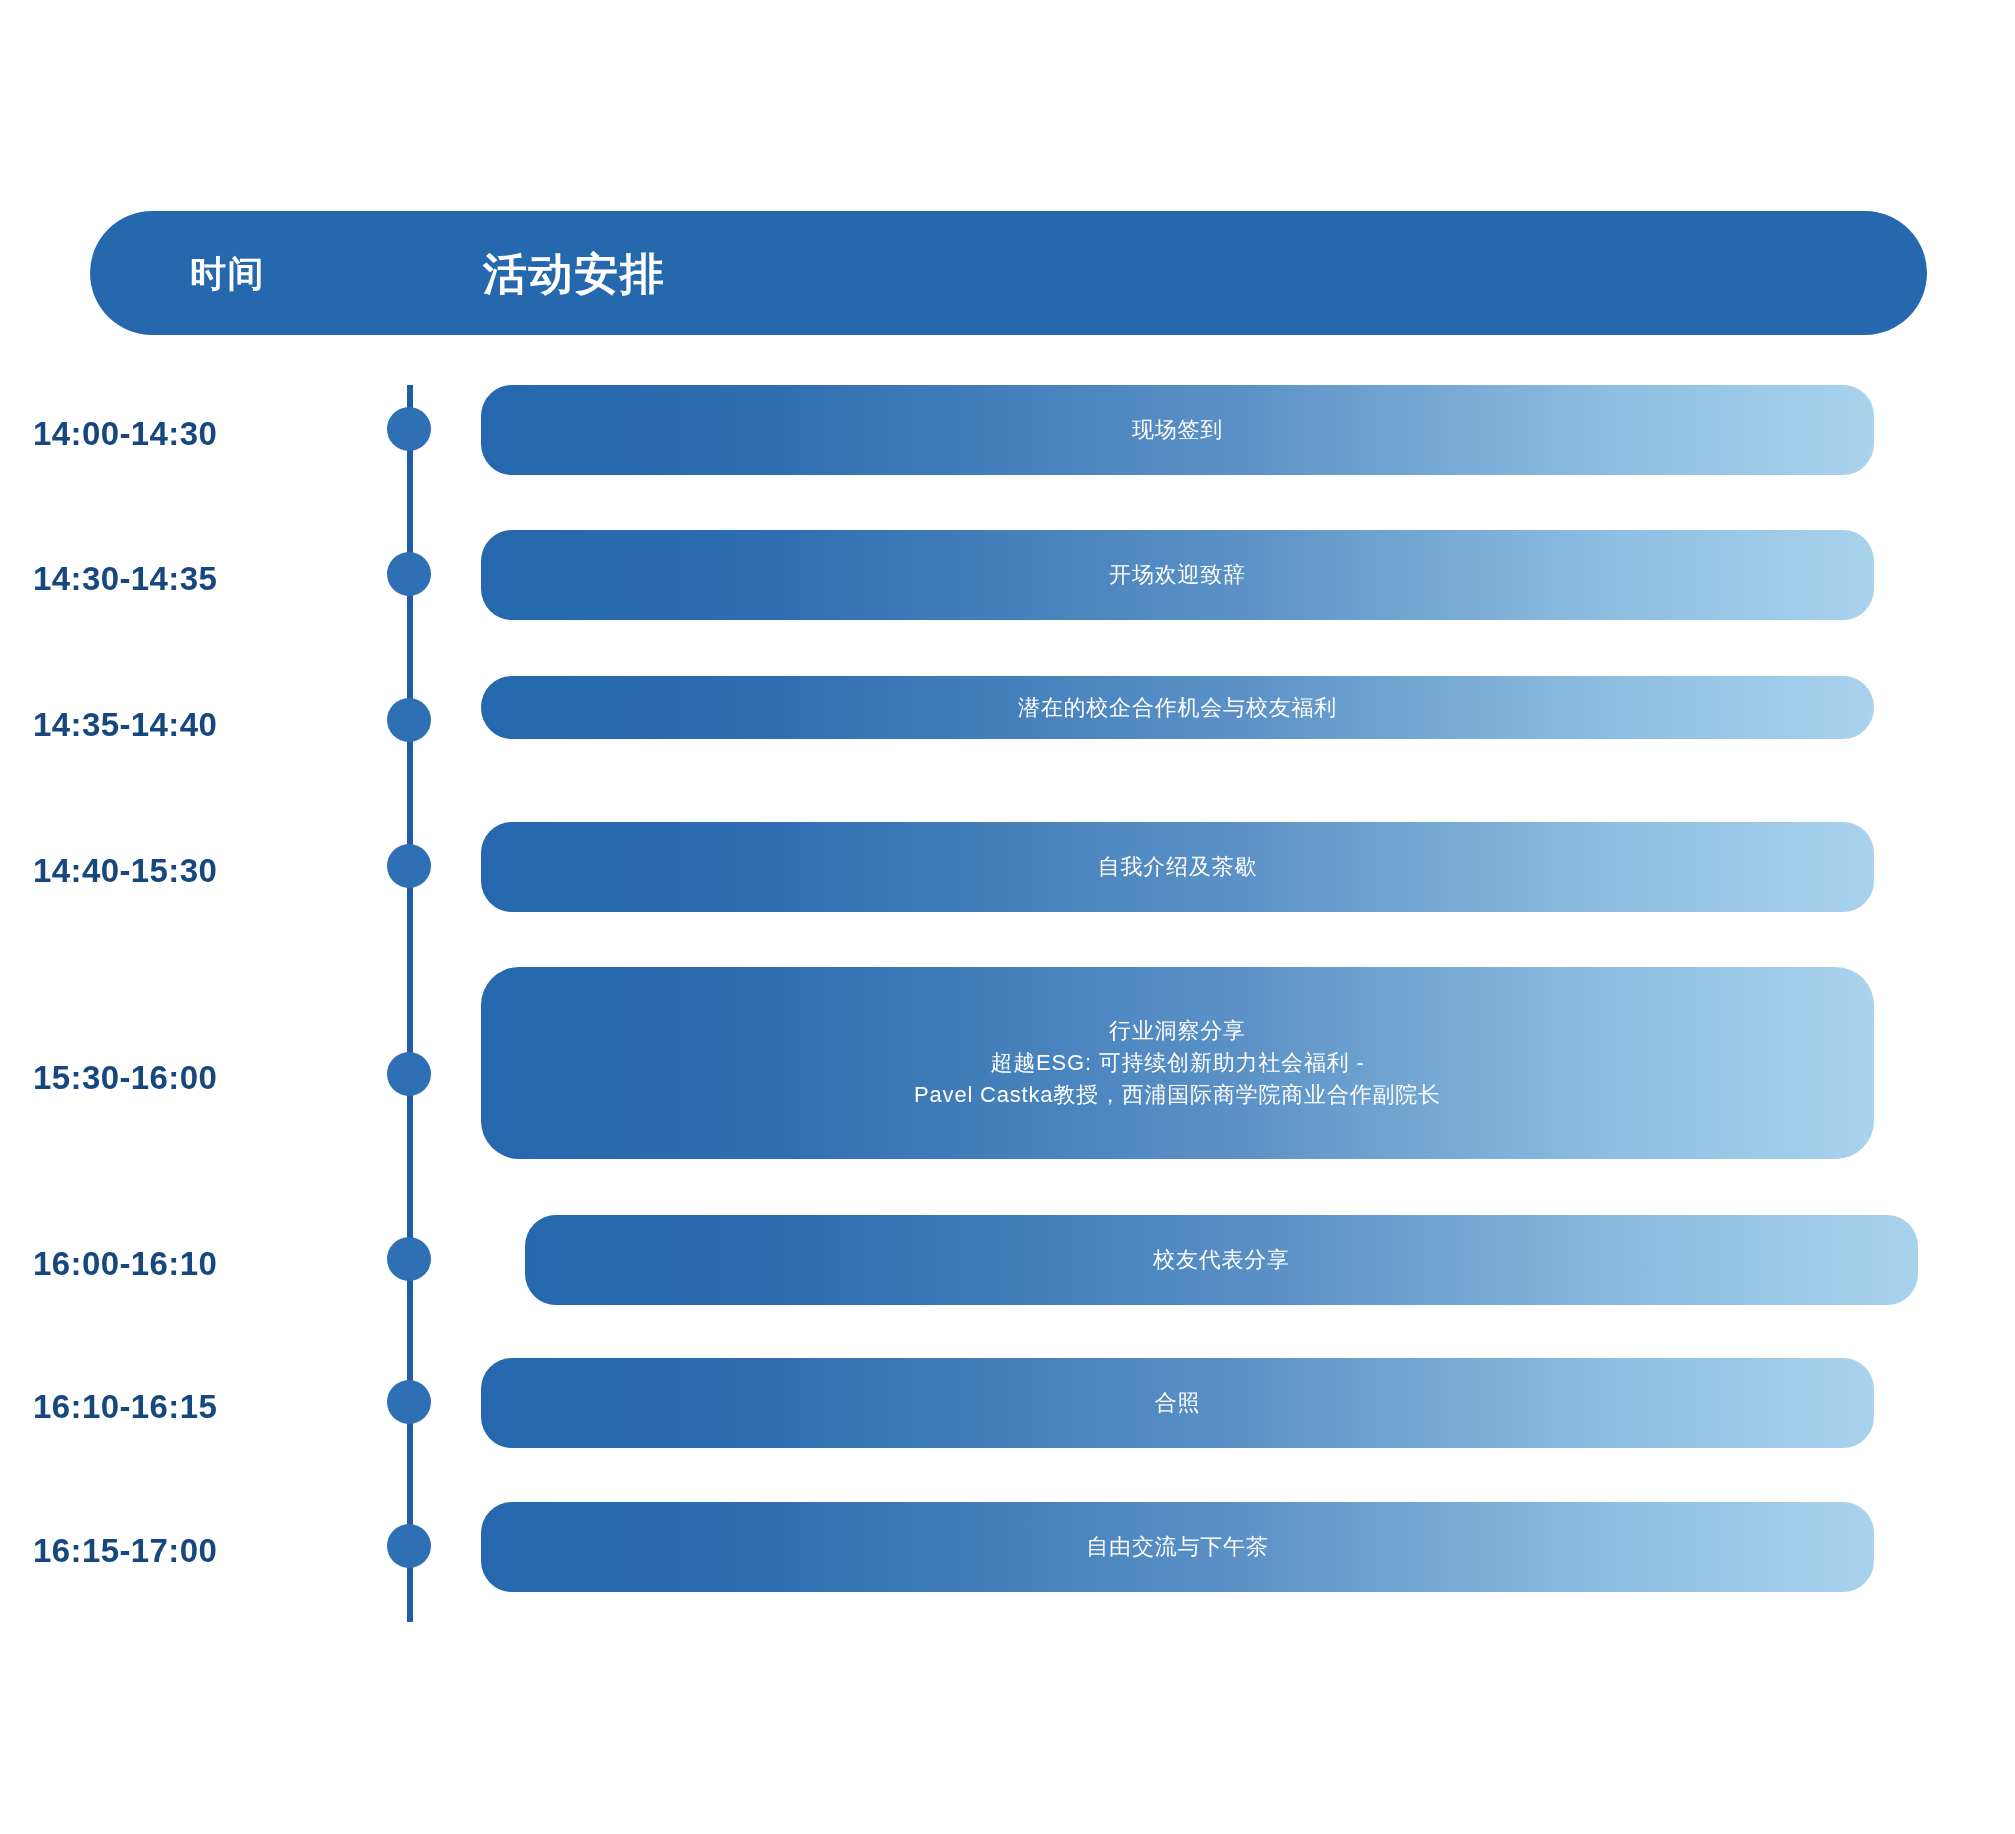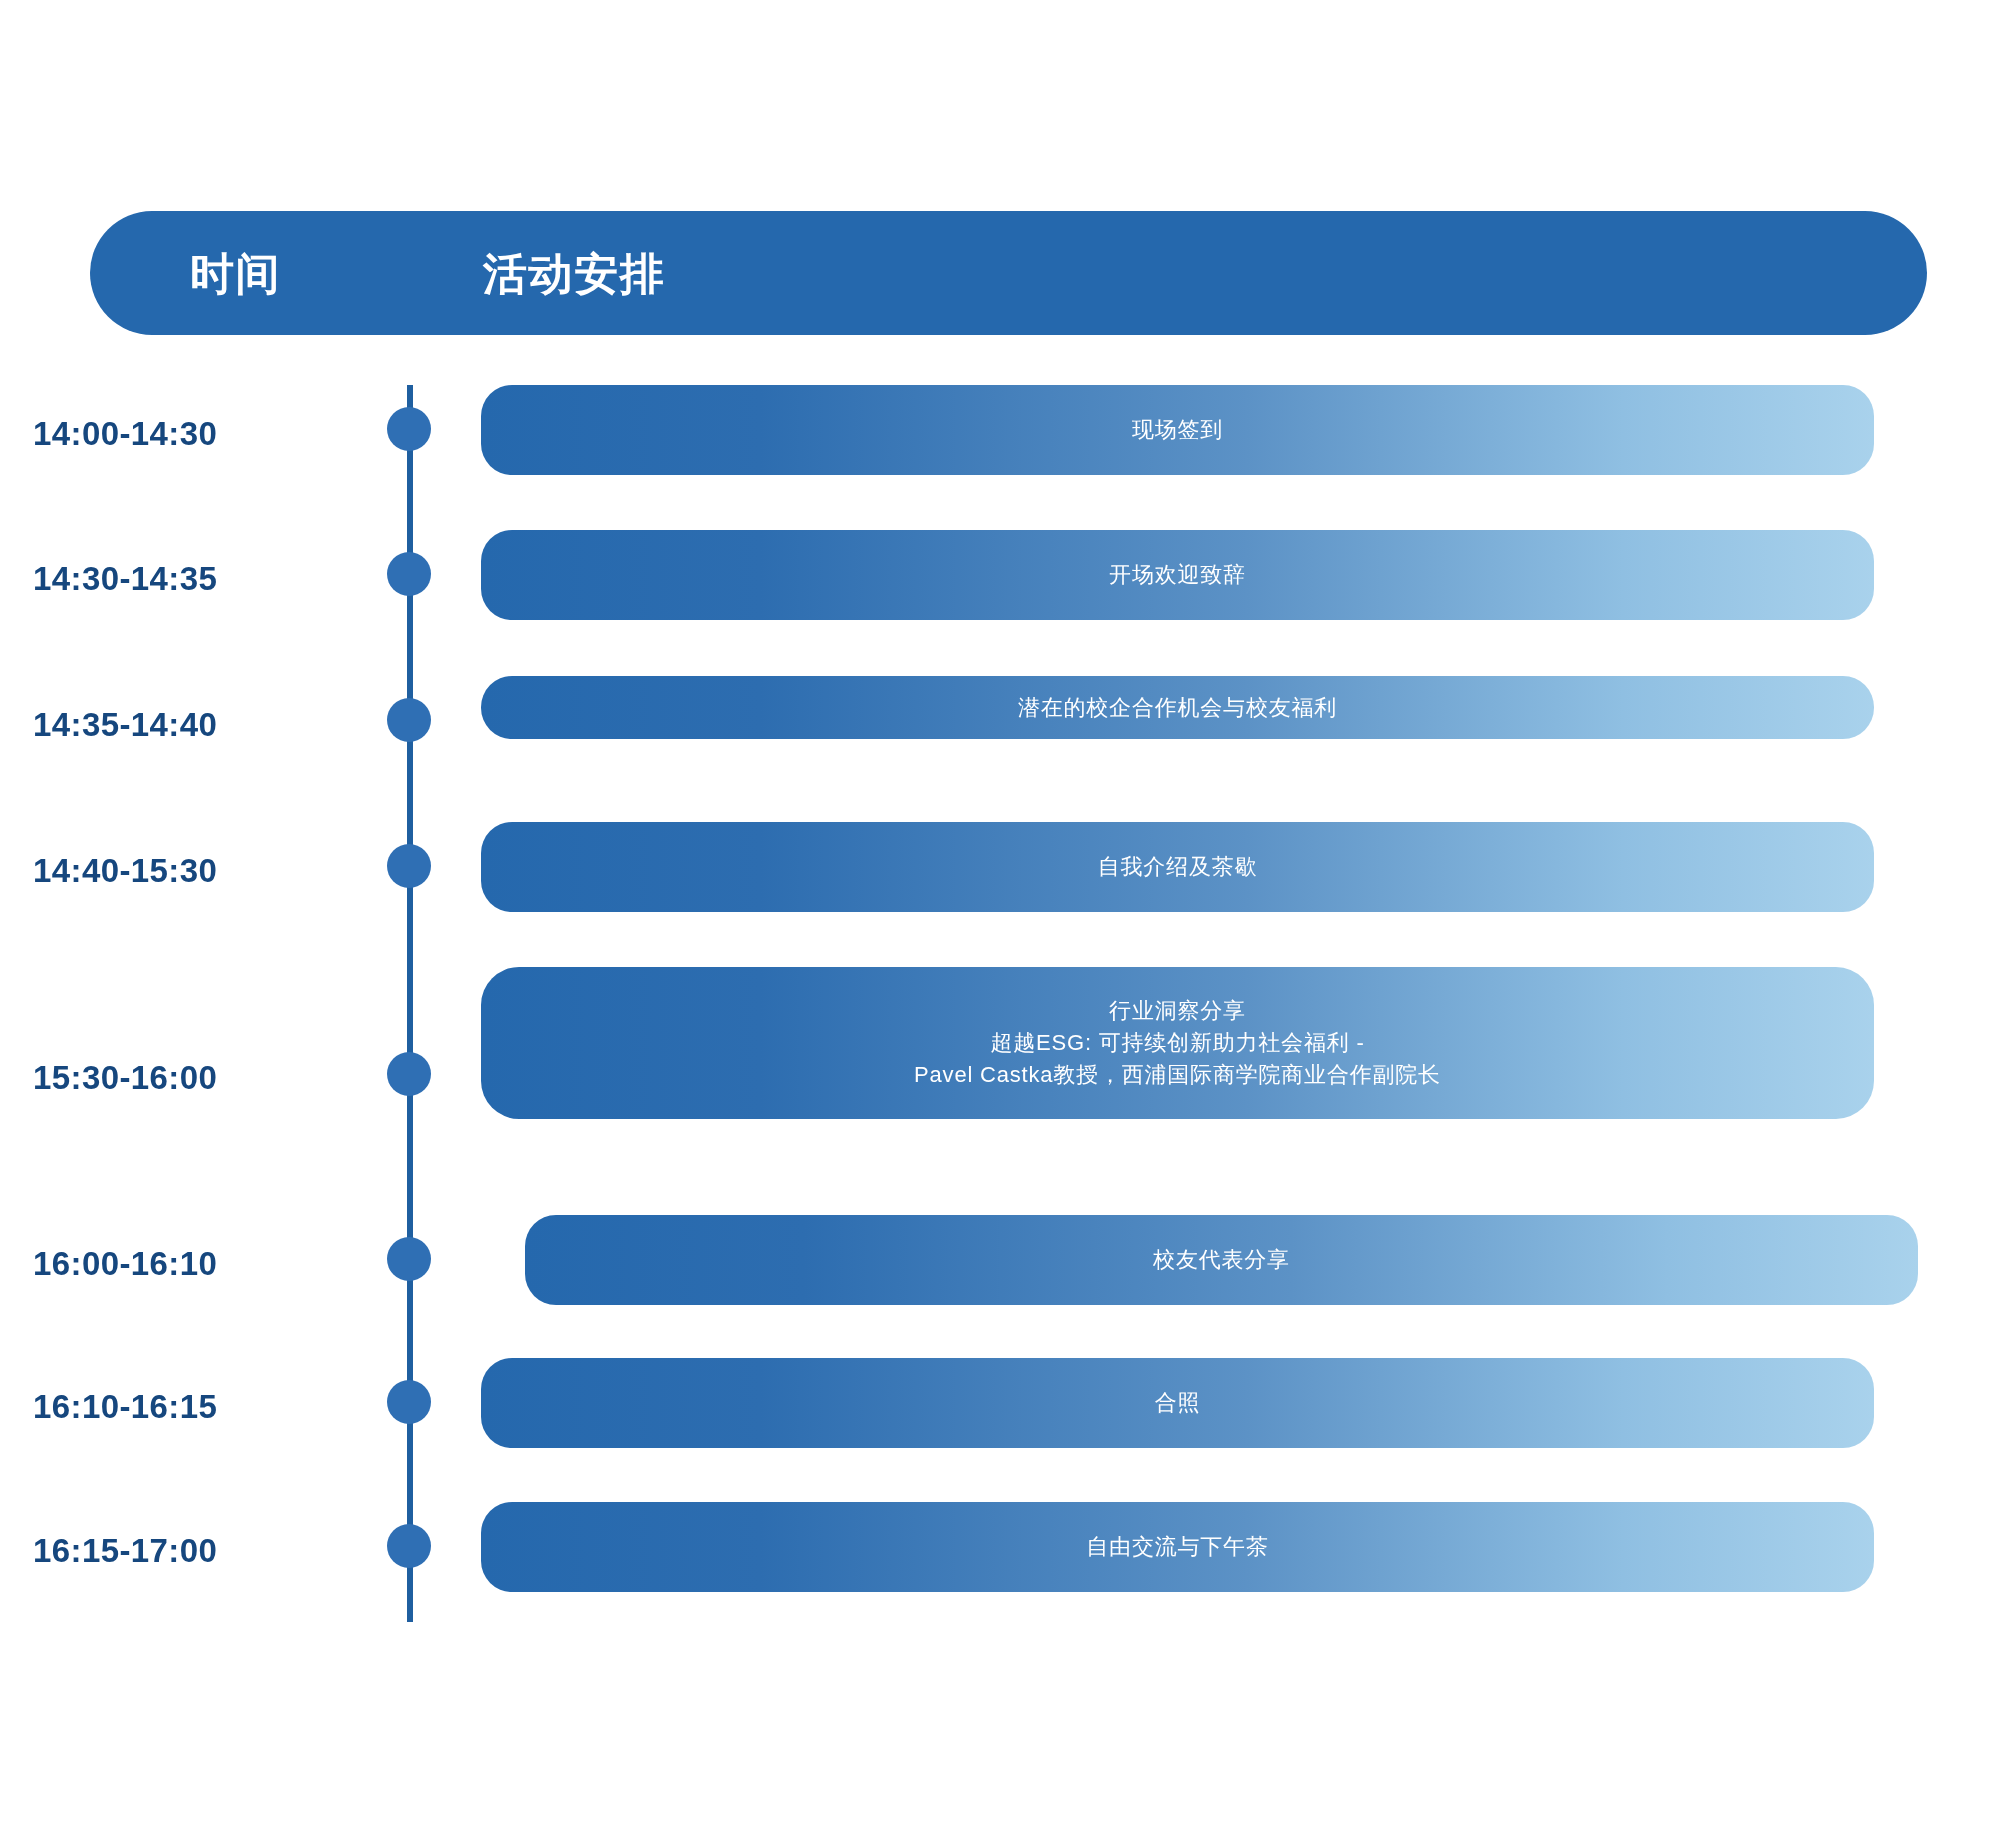--- a/index.html
+++ b/index.html
@@ -30,21 +30,21 @@
     width: 1837px;
     height: 124px;
     background: #2568AD;
     border-radius: 62px;
     box-sizing: border-box;
   }
   .header-time-label {
     position: absolute;
     left: 100px;
     top: 41px;
-    font-size: 44px;
+    font-size: 36px;
     font-weight: 700;
     color: #ffffff;
     letter-spacing: 1.6px;
     line-height: 44px;
     white-space: nowrap;
   }
   .header-activity-label {
     position: absolute;
     left: 393px;
     top: 41px;
@@ -158,21 +158,21 @@
     <div class="row-time" style="top:29.5px;">14:40-15:30</div>
     <div class="row-dot" style="top:22px;"></div>
     <div class="row-pill" style="top:0px;height:90px;">
       <span class="row-pill-text">自我介绍及茶歇</span>
     </div>
   </div>
 
   <div class="row" style="top:967px;">
     <div class="row-time" style="top:92px;">15:30-16:00</div>
     <div class="row-dot" style="top:85px;"></div>
-    <div class="row-pill tall" style="top:0px;height:152px;">
+    <div class="row-pill tall" style="top:0px;height:192px;">
       <span class="row-pill-text">行业洞察分享
 超越ESG: 可持续创新助力社会福利 -
 Pavel Castka教授，西浦国际商学院商业合作副院长</span>
     </div>
   </div>
 
   <div class="row" style="top:1215px;">
     <div class="row-time" style="top:29.5px;">16:00-16:10</div>
     <div class="row-dot" style="top:22px;"></div>
     <div class="row-pill" style="top:0px;height:90px;margin-left:44px;">

